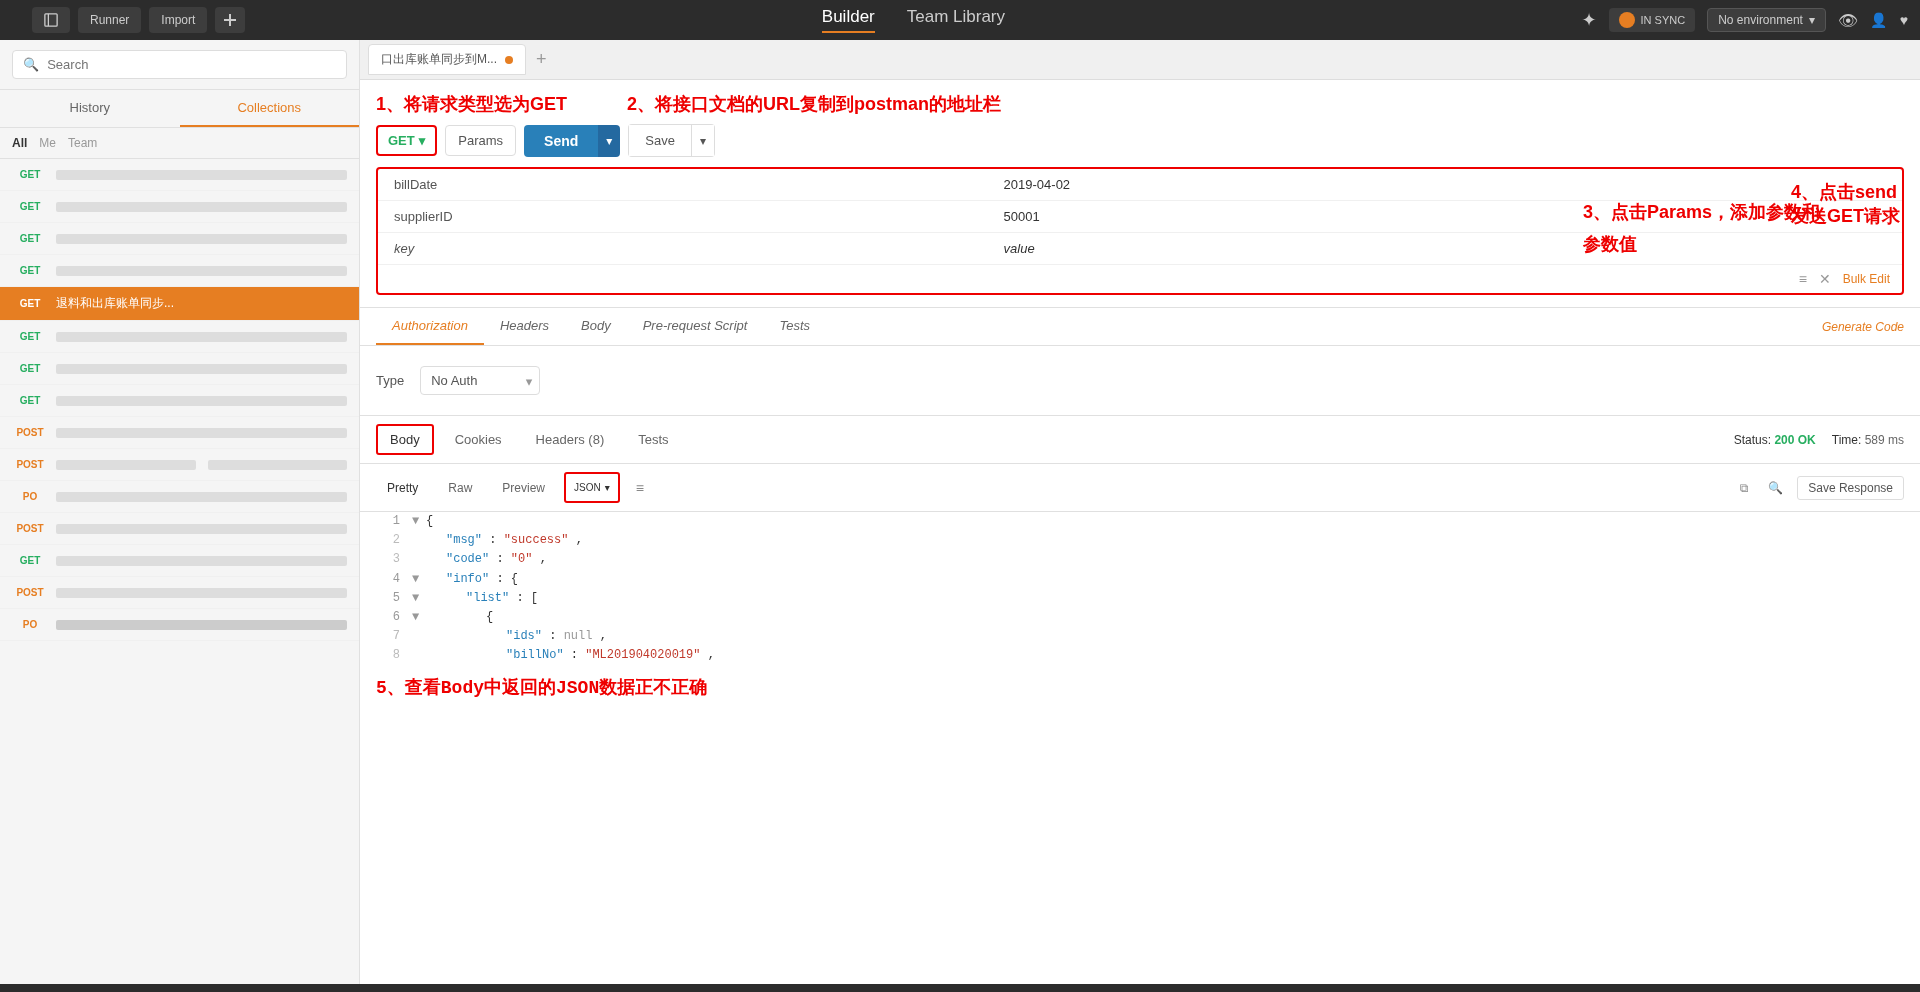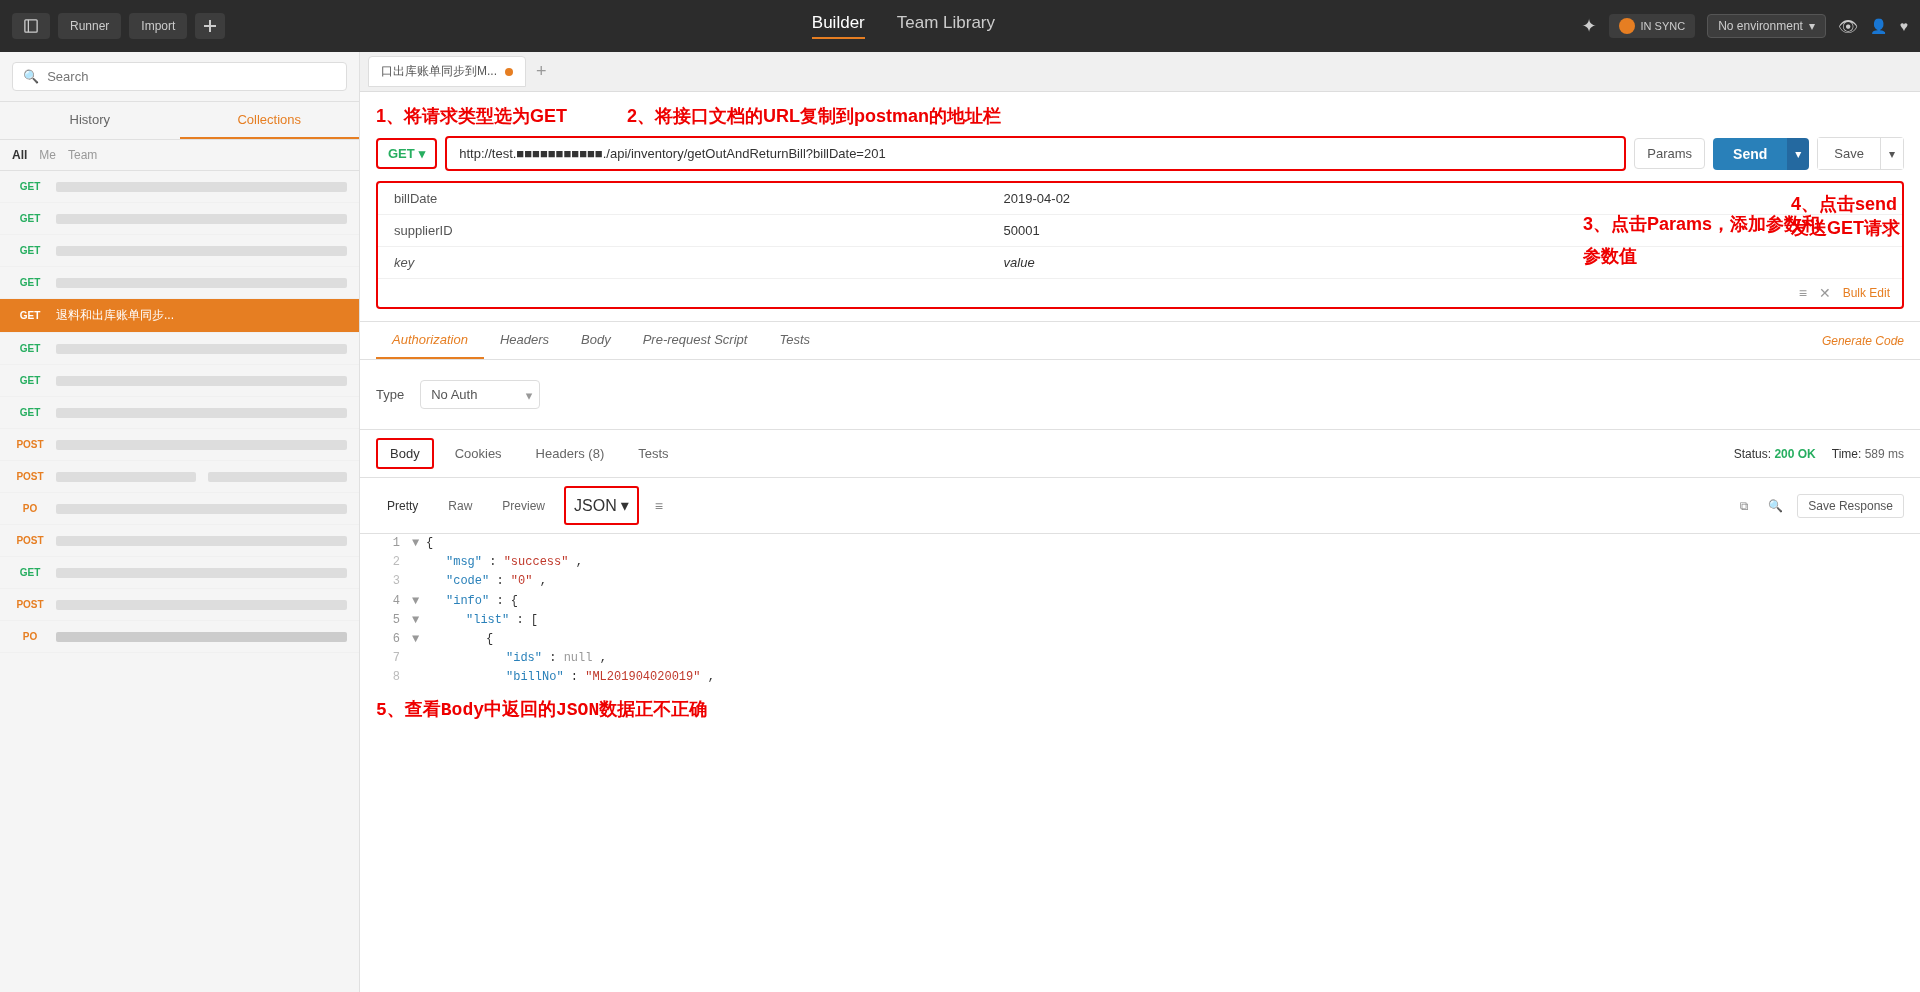--- a/index.html
+++ b/index.html
@@ -1,19 +1,19 @@
 <!DOCTYPE html>
 <html><head>
   <meta charset="utf-8">
   <style>
     * { box-sizing: border-box; margin: 0; padding: 0; }
     body { font-family: -apple-system, BlinkMacSystemFont, 'Segoe UI', sans-serif; font-size: 13px; background: #2c2c2c; color: #333; overflow: hidden; }
 
     
-    .topbar { display: flex; align-items: center; background: #2c2c2c; height: 52px; padding: 0 12px; gap: 8px; }
+    .topbar { display: flex; align-items: center; background: #2c2c2c; height: 40px; padding: 0 12px; gap: 8px; margin-left: 20px; }
     .topbar-left { display: flex; align-items: center; gap: 8px; }
     .topbar-btn { background: #3d3d3d; color: #ccc; border: none; border-radius: 4px; padding: 6px 12px; font-size: 12px; cursor: pointer; display: flex; align-items: center; gap: 6px; }
     .topbar-btn svg { width: 14px; height: 14px; }
     .topbar-center { flex: 1; display: flex; justify-content: center; gap: 32px; }
     .topbar-tab { color: #ccc; font-size: 17px; font-weight: 500; cursor: pointer; padding-bottom: 4px; border-bottom: 2px solid transparent; }
     .topbar-tab.active { color: #fff; border-bottom: 2px solid #e67e22; }
     .topbar-right { display: flex; align-items: center; gap: 12px; color: #ccc; font-size: 12px; }
     .sync-badge { display: flex; align-items: center; gap: 6px; background: #3d3d3d; border-radius: 4px; padding: 4px 10px; }
     .sync-dot { width: 16px; height: 16px; background: #e67e22; border-radius: 50%; }
     .env-dropdown { background: #3d3d3d; color: #ccc; border: 1px solid #555; border-radius: 4px; padding: 4px 10px; font-size: 12px; cursor: pointer; display: flex; align-items: center; gap: 6px; }
@@ -95,21 +95,21 @@
     .response-area { flex: 1; display: flex; flex-direction: column; border-top: 1px solid #e0e0e0; overflow: hidden; }
     .response-header { display: flex; align-items: center; padding: 8px 16px; border-bottom: 1px solid #e0e0e0; gap: 8px; }
     .resp-tab { padding: 6px 12px; font-size: 13px; color: #666; cursor: pointer; border: 1px solid transparent; border-radius: 3px; }
     .resp-tab.active { border: 2px solid #e00; color: #333; border-radius: 3px; }
     .status-info { margin-left: auto; display: flex; gap: 16px; font-size: 12px; }
     .status-ok { color: #27ae60; font-weight: 600; }
     .status-time { color: #666; }
     .resp-format-bar { display: flex; align-items: center; padding: 8px 16px; border-bottom: 1px solid #e0e0e0; gap: 8px; }
     .fmt-btn { padding: 4px 10px; font-size: 12px; color: #666; border: 1px solid transparent; border-radius: 3px; cursor: pointer; background: none; }
     .fmt-btn.active { color: #333; font-weight: 500; }
-    .fmt-dropdown { display: flex; align-items: center; border: 2px solid #e00; border-radius: 3px; padding: 8px 8px; font-size: 16px; cursor: pointer; gap: 4px; background: #fff; color: #333; }
+    .fmt-dropdown { display: flex; align-items: center; border: 2px solid #e00; border-radius: 3px; padding: 8px 8px; font-size: 10px; cursor: pointer; gap: 4px; background: #fff; color: #333; }
     .fmt-icon { color: #888; font-size: 14px; cursor: pointer; }
     .resp-actions { margin-left: auto; display: flex; gap: 8px; align-items: center; }
     .resp-action-btn { background: none; border: none; color: #888; font-size: 12px; cursor: pointer; padding: 4px 6px; }
     .save-response-btn { background: none; border: 1px solid #ddd; border-radius: 3px; color: #555; font-size: 12px; cursor: pointer; padding: 4px 10px; }
 
     
     .json-viewer { flex: 1; overflow-y: auto; background: #fff; font-family: 'Courier New', monospace; font-size: 12px; line-height: 1.6; }
     .json-line { display: flex; padding: 0 12px; }
     .json-linenum { color: #bbb; width: 28px; text-align: right; margin-right: 12px; flex-shrink: 0; user-select: none; }
     .json-linenum.has-toggle { color: #999; cursor: pointer; }
@@ -272,21 +272,20 @@
       <div style="display:flex; align-items:flex-start; gap:60px; margin-bottom:8px; position:relative;">
         <span class="annotation-text">1、将请求类型选为GET</span>
         <span class="annotation-text">2、将接口文档的URL复制到postman的地址栏</span>
       </div>
 
       <div class="url-bar">
         <div class="method-select red-box">
           <span>GET</span>
           <span>▾</span>
         </div>
-        <input class="url-input red-box" type="text" style="flex: 1 1 0%;" value="http://test.■■■■■■■■■■■./api/inventory/getOutAndReturnBill?billDate=201">
         <button class="params-btn">Params</button>
         <div class="send-btn-wrap">
           <button class="send-btn">Send</button>
           <button class="send-dropdown">▾</button>
         </div>
         <div class="save-btn-wrap">
           <button class="save-btn">Save</button>
           <button class="save-dropdown">▾</button>
         </div>
       </div>

